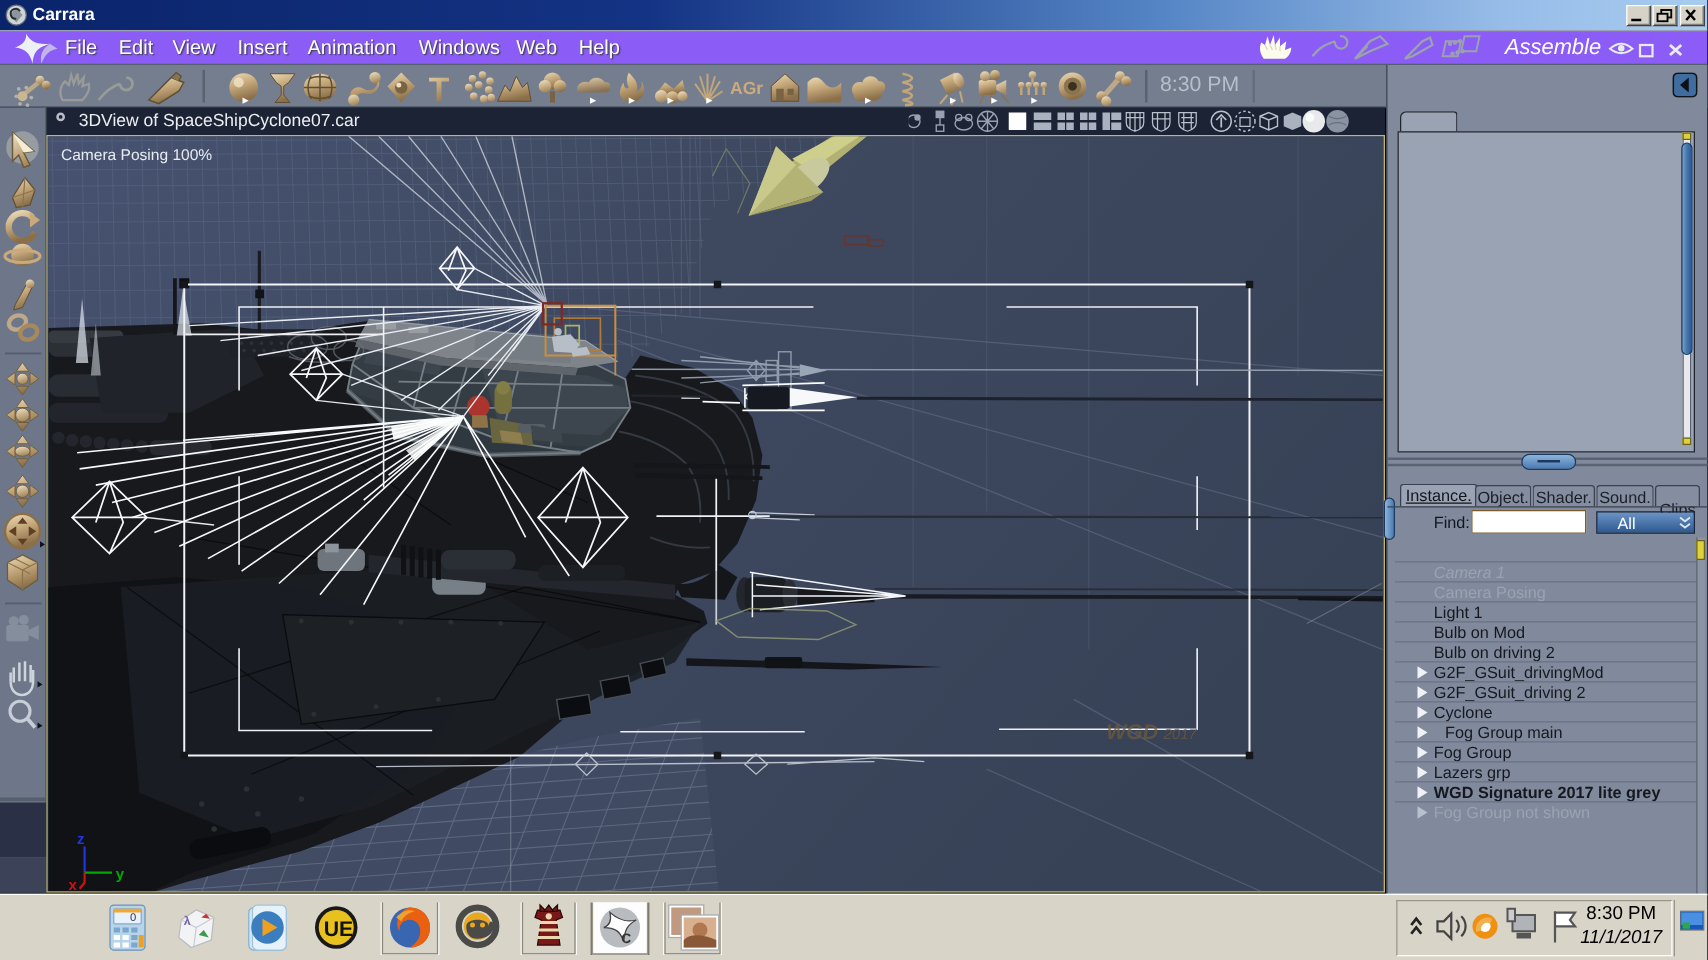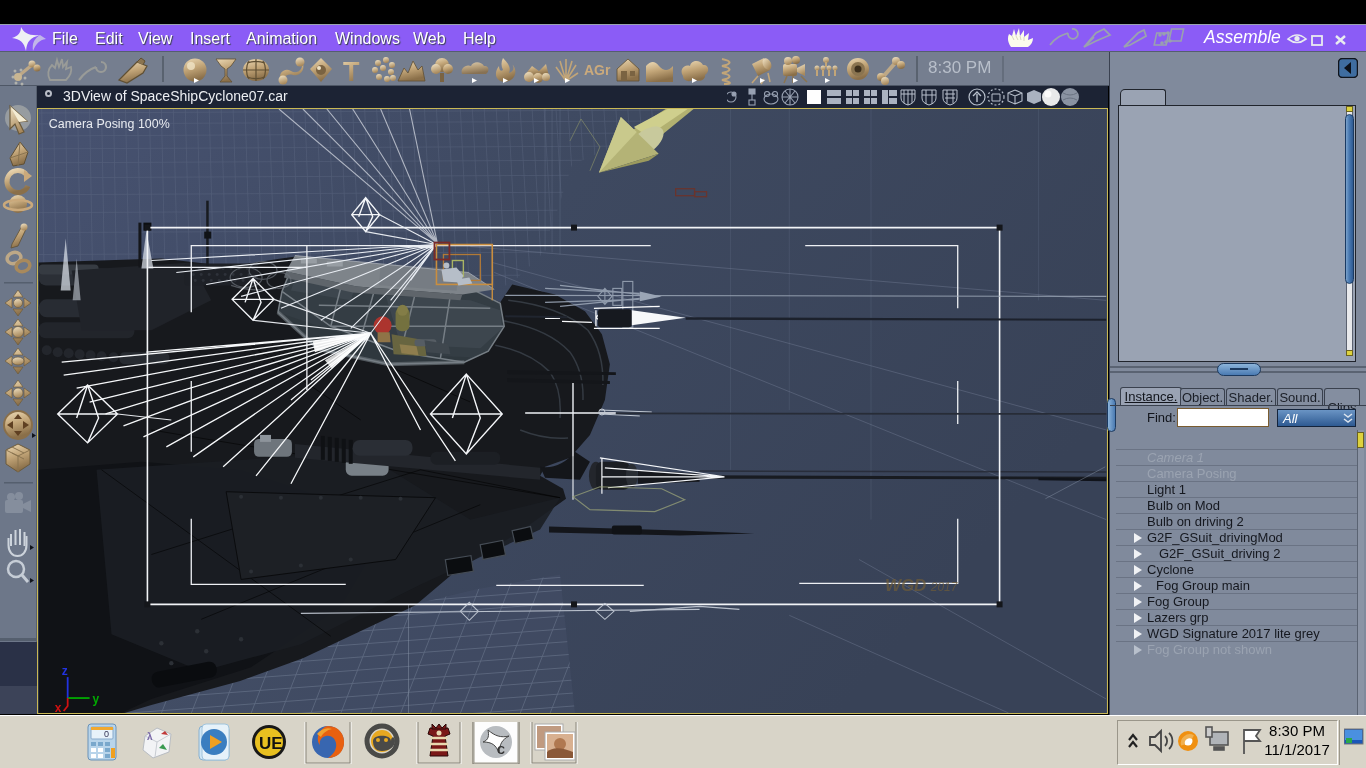--- a/index.html
+++ b/index.html
@@ -28,20 +28,38 @@
 
 #taskbar{left:0;top:715px;width:1366px;height:53px;background:#d8d4c8;border-top:1px solid #fff;}
 .listrow{position:absolute;left:1116px;width:241px;height:16px;font-size:13px;color:#15181f;border-top:1px solid #6a7384;}
 .listrow .tri{position:absolute;left:18px;top:3px;width:0;height:0;border-left:8px solid #f0f2f5;border-top:5px solid transparent;border-bottom:5px solid transparent;}
 .gray{color:#9aa3b1 !important;}
 </style>
 </head>
 <body>
 <div id="stage">
 
+  <div id="titlebar" class="abs">
+    <svg class="abs" style="left:4px;top:3px" width="18" height="18" viewBox="0 0 18 18">
+      <circle cx="9" cy="9" r="8" fill="#cfd4da" stroke="#6a7076"></circle>
+      <path d="M4 9 L9 3 L14 9 L9 15 Z" fill="#8e959c"></path>
+      <path d="M9 12a4 4 0 1 1 3-6" fill="none" stroke="#2a2e33" stroke-width="1.6"></path>
+    </svg>
+    <span class="tname">Carrara</span>
+    <div class="wbtn" style="left:1301px"><svg width="18" height="15">
+          <rect x="3" y="10" width="8" height="2" fill="#000"></rect>
+        </svg></div>
+    <div class="wbtn" style="left:1322px"><svg width="18" height="15">
+          <rect x="6" y="3" width="8" height="6" fill="none" stroke="#000" stroke-width="1.5"></rect>
+          <rect x="3" y="6" width="8" height="6" fill="#d6d2c6" stroke="#000" stroke-width="1.5"></rect>
+        </svg></div>
+    <div class="wbtn" style="left:1344px"><svg width="18" height="15">
+          <path d="M4 3 L11 11 M11 3 L4 11" stroke="#000" stroke-width="2"></path>
+        </svg></div>
+  </div>
 
   <div id="menubar" class="abs">
     <svg class="abs" style="left:12px;top:1px" width="40" height="26" viewBox="0 0 40 26">
       <path d="M9 1 C12 7 17 10 28 9 C18 12 15 15 14 25 C12 16 8 13 0 12 C6 10 9 7 9 1 Z" fill="#eef1f4"></path>
       <path d="M28 9 C22 13 20 17 21 25 C24 18 27 14 34 13 Z" fill="#d8dde4" opacity="0.7"></path>
     </svg>
     <span class="mitem" style="left:52px">File</span>
     <span class="mitem" style="left:95px">Edit</span>
     <span class="mitem" style="left:138px">View</span>
     <span class="mitem" style="left:190px">Insert</span>
@@ -782,21 +800,21 @@
 
     <div class="abs" style="left:10px;top:335px;width:62px;height:18px;background:#9aa3b4;border:1px solid #3a414e;border-bottom:none;border-radius:3px 3px 0 0;font-size:13px;color:#12151c;text-align:center;padding-top:1px;text-decoration:underline;">Instance.</div>
     <div class="abs" style="left:70px;top:336px;width:45px;height:17px;background:#848ea0;border:1px solid #3a414e;border-bottom:none;border-radius:3px 3px 0 0;font-size:13px;color:#1a1e26;text-align:center;padding-top:1px;">Object.</div>
     <div class="abs" style="left:116px;top:336px;width:50px;height:17px;background:#848ea0;border:1px solid #3a414e;border-bottom:none;border-radius:3px 3px 0 0;font-size:13px;color:#1a1e26;text-align:center;padding-top:1px;">Shader.</div>
     <div class="abs" style="left:167px;top:336px;width:46px;height:17px;background:#848ea0;border:1px solid #3a414e;border-bottom:none;border-radius:3px 3px 0 0;font-size:13px;color:#1a1e26;text-align:center;padding-top:1px;">Sound.</div>
     <div class="abs" style="left:214px;top:336px;width:36px;height:17px;background:#848ea0;border:1px solid #3a414e;border-bottom:none;border-radius:3px 3px 0 0;font-size:13px;color:#1a1e26;text-align:center;padding-top:11px;">Clips</div>
     <div class="abs" style="left:0;top:353px;width:257px;height:1px;background:#3a414e;"></div>
 
     <span class="abs" style="left:37px;top:358px;font-size:13px;color:#12151c;">Find:</span>
     <div class="abs" style="left:67px;top:356px;width:92px;height:19px;background:#fff;border:1px solid #7a5c30;"></div>
-    <div class="abs" style="left:167px;top:357px;width:79px;height:18px;background:linear-gradient(#6a94c4,#2e5a92);border:1px solid #14243c;font-size:13px;color:#fff;padding:1px 0 0 5px;font-style:italic;">All</div>
+    <div class="abs" style="left:167px;top:357px;width:79px;height:18px;background:linear-gradient(#6a94c4,#2e5a92);border:1px solid #14243c;font-size:13px;color:#fff;padding:1px 0 0 16px;">All</div>
     <svg class="abs" style="left:232px;top:360px" width="12" height="12">
         <path d="M2 2 L6 5 L10 2 M2 7 L6 10 L10 7" stroke="#dce4ee" stroke-width="1.5" fill="none"></path>
       </svg>
   </div>
 
   <div class="listrow" style="top:449px;">
       <span class="abs gray" style="left:31px;top:0px;line-height:15px;font-style:italic;">Camera 1</span>
     </div>
   <div class="listrow" style="top:465px;">
       <span class="abs gray" style="left:31px;top:0px;line-height:15px;">Camera Posing</span>
@@ -809,41 +827,41 @@
     </div>
   <div class="listrow" style="top:513px;">
       <span class="abs" style="left:31px;top:0px;line-height:15px;">Bulb on driving 2</span>
     </div>
   <div class="listrow" style="top:529px;">
       <span class="tri"></span>
       <span class="abs" style="left:31px;top:0px;line-height:15px;">G2F_GSuit_drivingMod</span>
     </div>
   <div class="listrow" style="top:545px;">
       <span class="tri"></span>
-      <span class="abs" style="left:31px;top:0px;line-height:15px;margin-left:12px;">G2F_GSuit_driving 2</span>
+      <span class="abs" style="left:31px;top:0px;line-height:15px;">G2F_GSuit_driving 2</span>
     </div>
   <div class="listrow" style="top:561px;">
       <span class="tri"></span>
       <span class="abs" style="left:31px;top:0px;line-height:15px;">Cyclone</span>
     </div>
   <div class="listrow" style="top:577px;">
       <span class="tri"></span>
       <span class="abs" style="left:40px;top:0px;line-height:15px;">Fog Group main</span>
     </div>
   <div class="listrow" style="top:593px;">
       <span class="tri"></span>
       <span class="abs" style="left:31px;top:0px;line-height:15px;">Fog Group</span>
     </div>
   <div class="listrow" style="top:609px;">
       <span class="tri"></span>
       <span class="abs" style="left:31px;top:0px;line-height:15px;">Lazers grp</span>
     </div>
   <div class="listrow" style="top:625px;">
       <span class="tri"></span>
-      <span class="abs" style="left:31px;top:0px;line-height:15px;">WGD Signature 2017 lite grey</span>
+      <span class="abs" style="left:31px;top:0px;line-height:15px;font-weight:bold;">WGD Signature 2017 lite grey</span>
     </div>
   <div class="listrow" style="top:641px;">
       <span class="tri" style="border-left-color:#b8c0cc;"></span>
       <span class="abs gray" style="left:31px;top:0px;line-height:15px;">Fog Group not shown</span>
     </div>
 
   <div class="abs" style="left:1357px;top:430px;width:7px;height:287px;background:#8b94a5;border-left:1px solid #5a6372;"></div>
   <div class="abs" style="left:1357px;top:432px;width:7px;height:16px;background:#ddd23e;border:1px solid #6a6220;"></div>
 
   <div id="taskbar" class="abs">
@@ -944,21 +962,21 @@
       <circle cx="66" cy="17" r="4.5" fill="#fff"></circle>
       <path d="M61 21 a7 7 0 0 1 10 -8" stroke="#f0b050" stroke-width="4" fill="none"></path>
       <g stroke="#555" stroke-width="1.6" fill="#b0b4b8">
         <rect x="88" y="8" width="18" height="13"></rect>
         <rect x="92" y="23" width="10" height="3" fill="#555"></rect>
         <rect x="84" y="3" width="6" height="10" fill="#ccc"></rect>
       </g>
       <path d="M122 5 L122 30 M122 6 L138 6 L134 12 L138 17 L122 17" stroke="#555" stroke-width="1.8" fill="#fff"></path>
     </svg>
     <span class="abs" style="left:1260px;top:6px;width:74px;text-align:center;font-size:15px;color:#000;">8:30 PM</span>
-    <span class="abs" style="left:1260px;top:25px;width:74px;text-align:center;font-size:15px;color:#000;">11/1/2017</span>
+    <span class="abs" style="left:1260px;top:25px;width:74px;text-align:center;font-size:15px;color:#000;font-style:italic;">11/1/2017</span>
     <div class="abs" style="left:1339px;top:4px;width:1px;height:45px;background:#9a968a;"></div>
     <svg class="abs" style="left:1344px;top:11px" width="20" height="28" viewBox="0 0 20 28">
       <rect x="0" y="2" width="19" height="15" fill="#1a56b8" stroke="#777"></rect>
       <rect x="1" y="3" width="17" height="10" fill="#4a90e0"></rect>
       <rect x="2" y="11" width="6" height="5" fill="#2aa84a"></rect>
     </svg>
   </div>
 
 </div>
 

